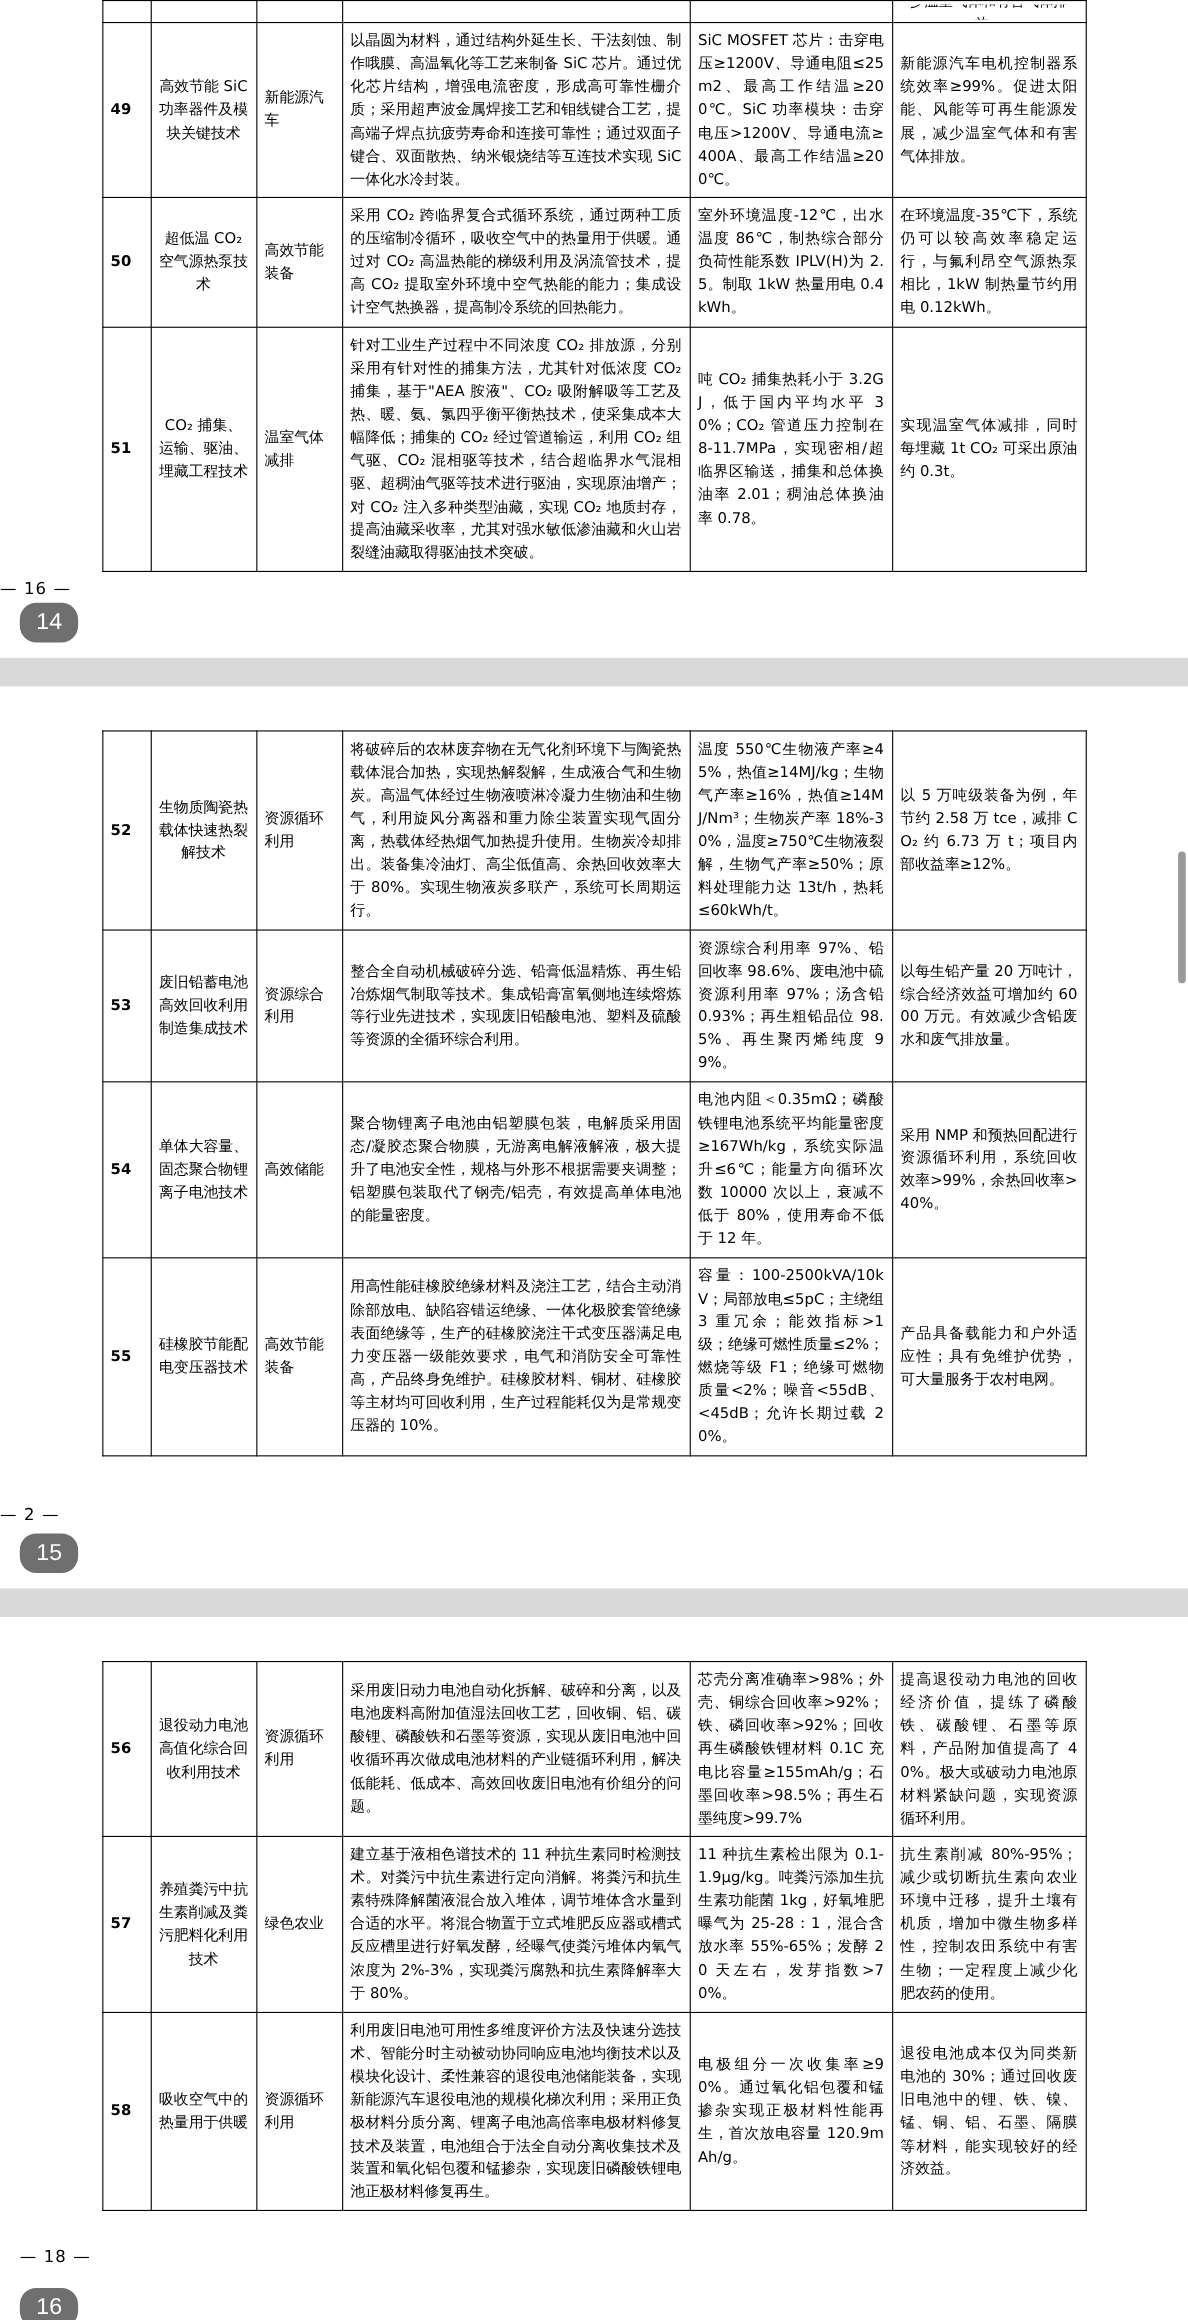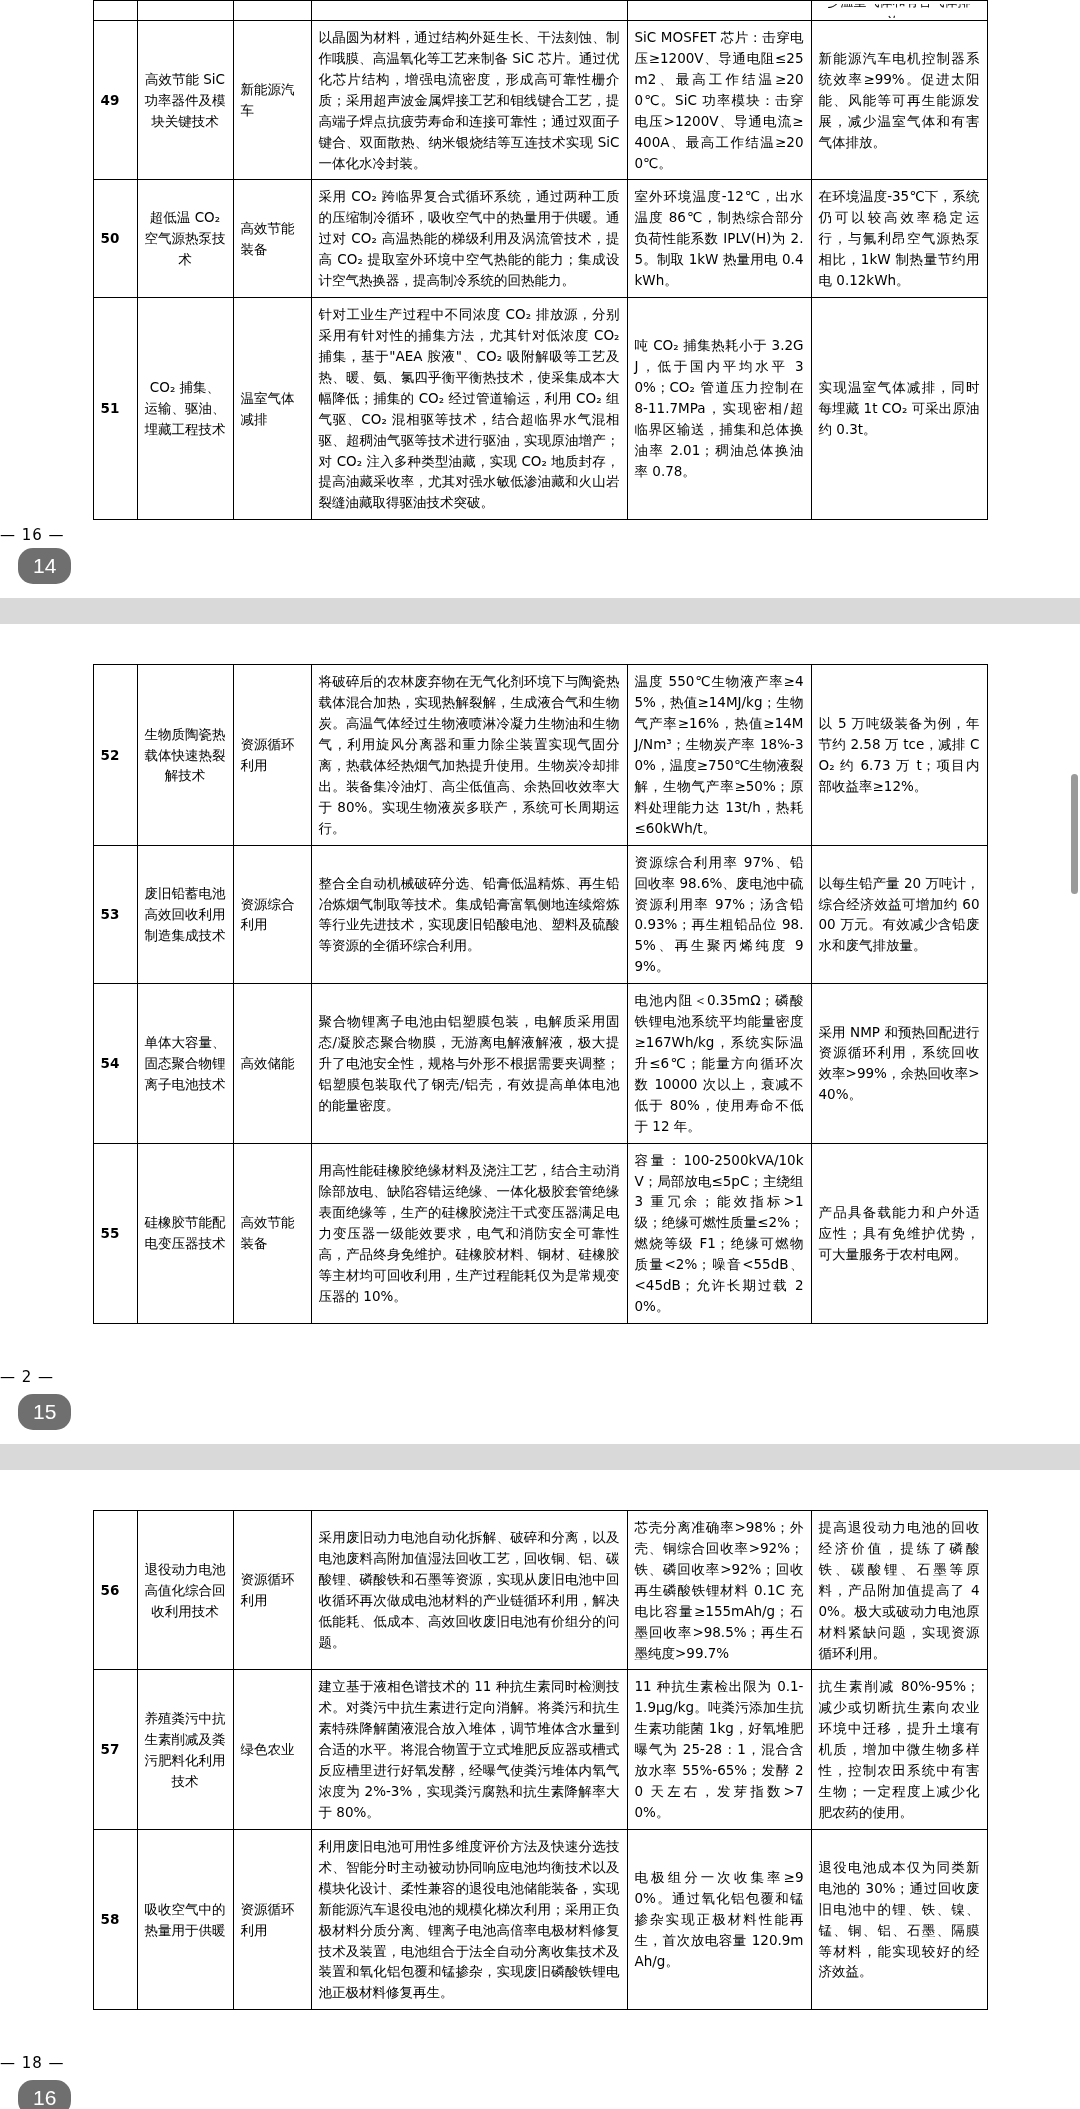--- a/index.html
+++ b/index.html
@@ -265,18 +265,18 @@
             <td class="name">吸收空气中的热量用于供暖</td>
             <td class="cat">资源循环利用</td>
             <td class="body">利用废旧电池可用性多维度评价方法及快速分选技术、智能分时主动被动协同响应电池均衡技术以及模块化设计、柔性兼容的退役电池储能装备，实现新能源汽车退役电池的规模化梯次利用；采用正负极材料分质分离、锂离子电池高倍率电极材料修复技术及装置，电池组合于法全自动分离收集技术及装置和氧化铝包覆和锰掺杂，实现废旧磷酸铁锂电池正极材料修复再生。</td>
             <td class="body">电极组分一次收集率≥90%。通过氧化铝包覆和锰掺杂实现正极材料性能再生，首次放电容量 120.9mAh/g。</td>
             <td class="body">退役电池成本仅为同类新电池的 30%；通过回收废旧电池中的锂、铁、镍、锰、铜、铝、石墨、隔膜等材料，能实现较好的经济效益。</td>
           </tr>
         </tbody>
       </table>
     </div>
     <div class="footer-row" style="height:120px;">
-      <div class="footer" style="top:44px;">— 18 —</div>
+      <div class="footer" style="top:32px;margin-left:18px;">— 18 —</div>
       <div class="page-badge">16</div>
     </div>
   </div>
 
 </div>
 
 </body></html>

